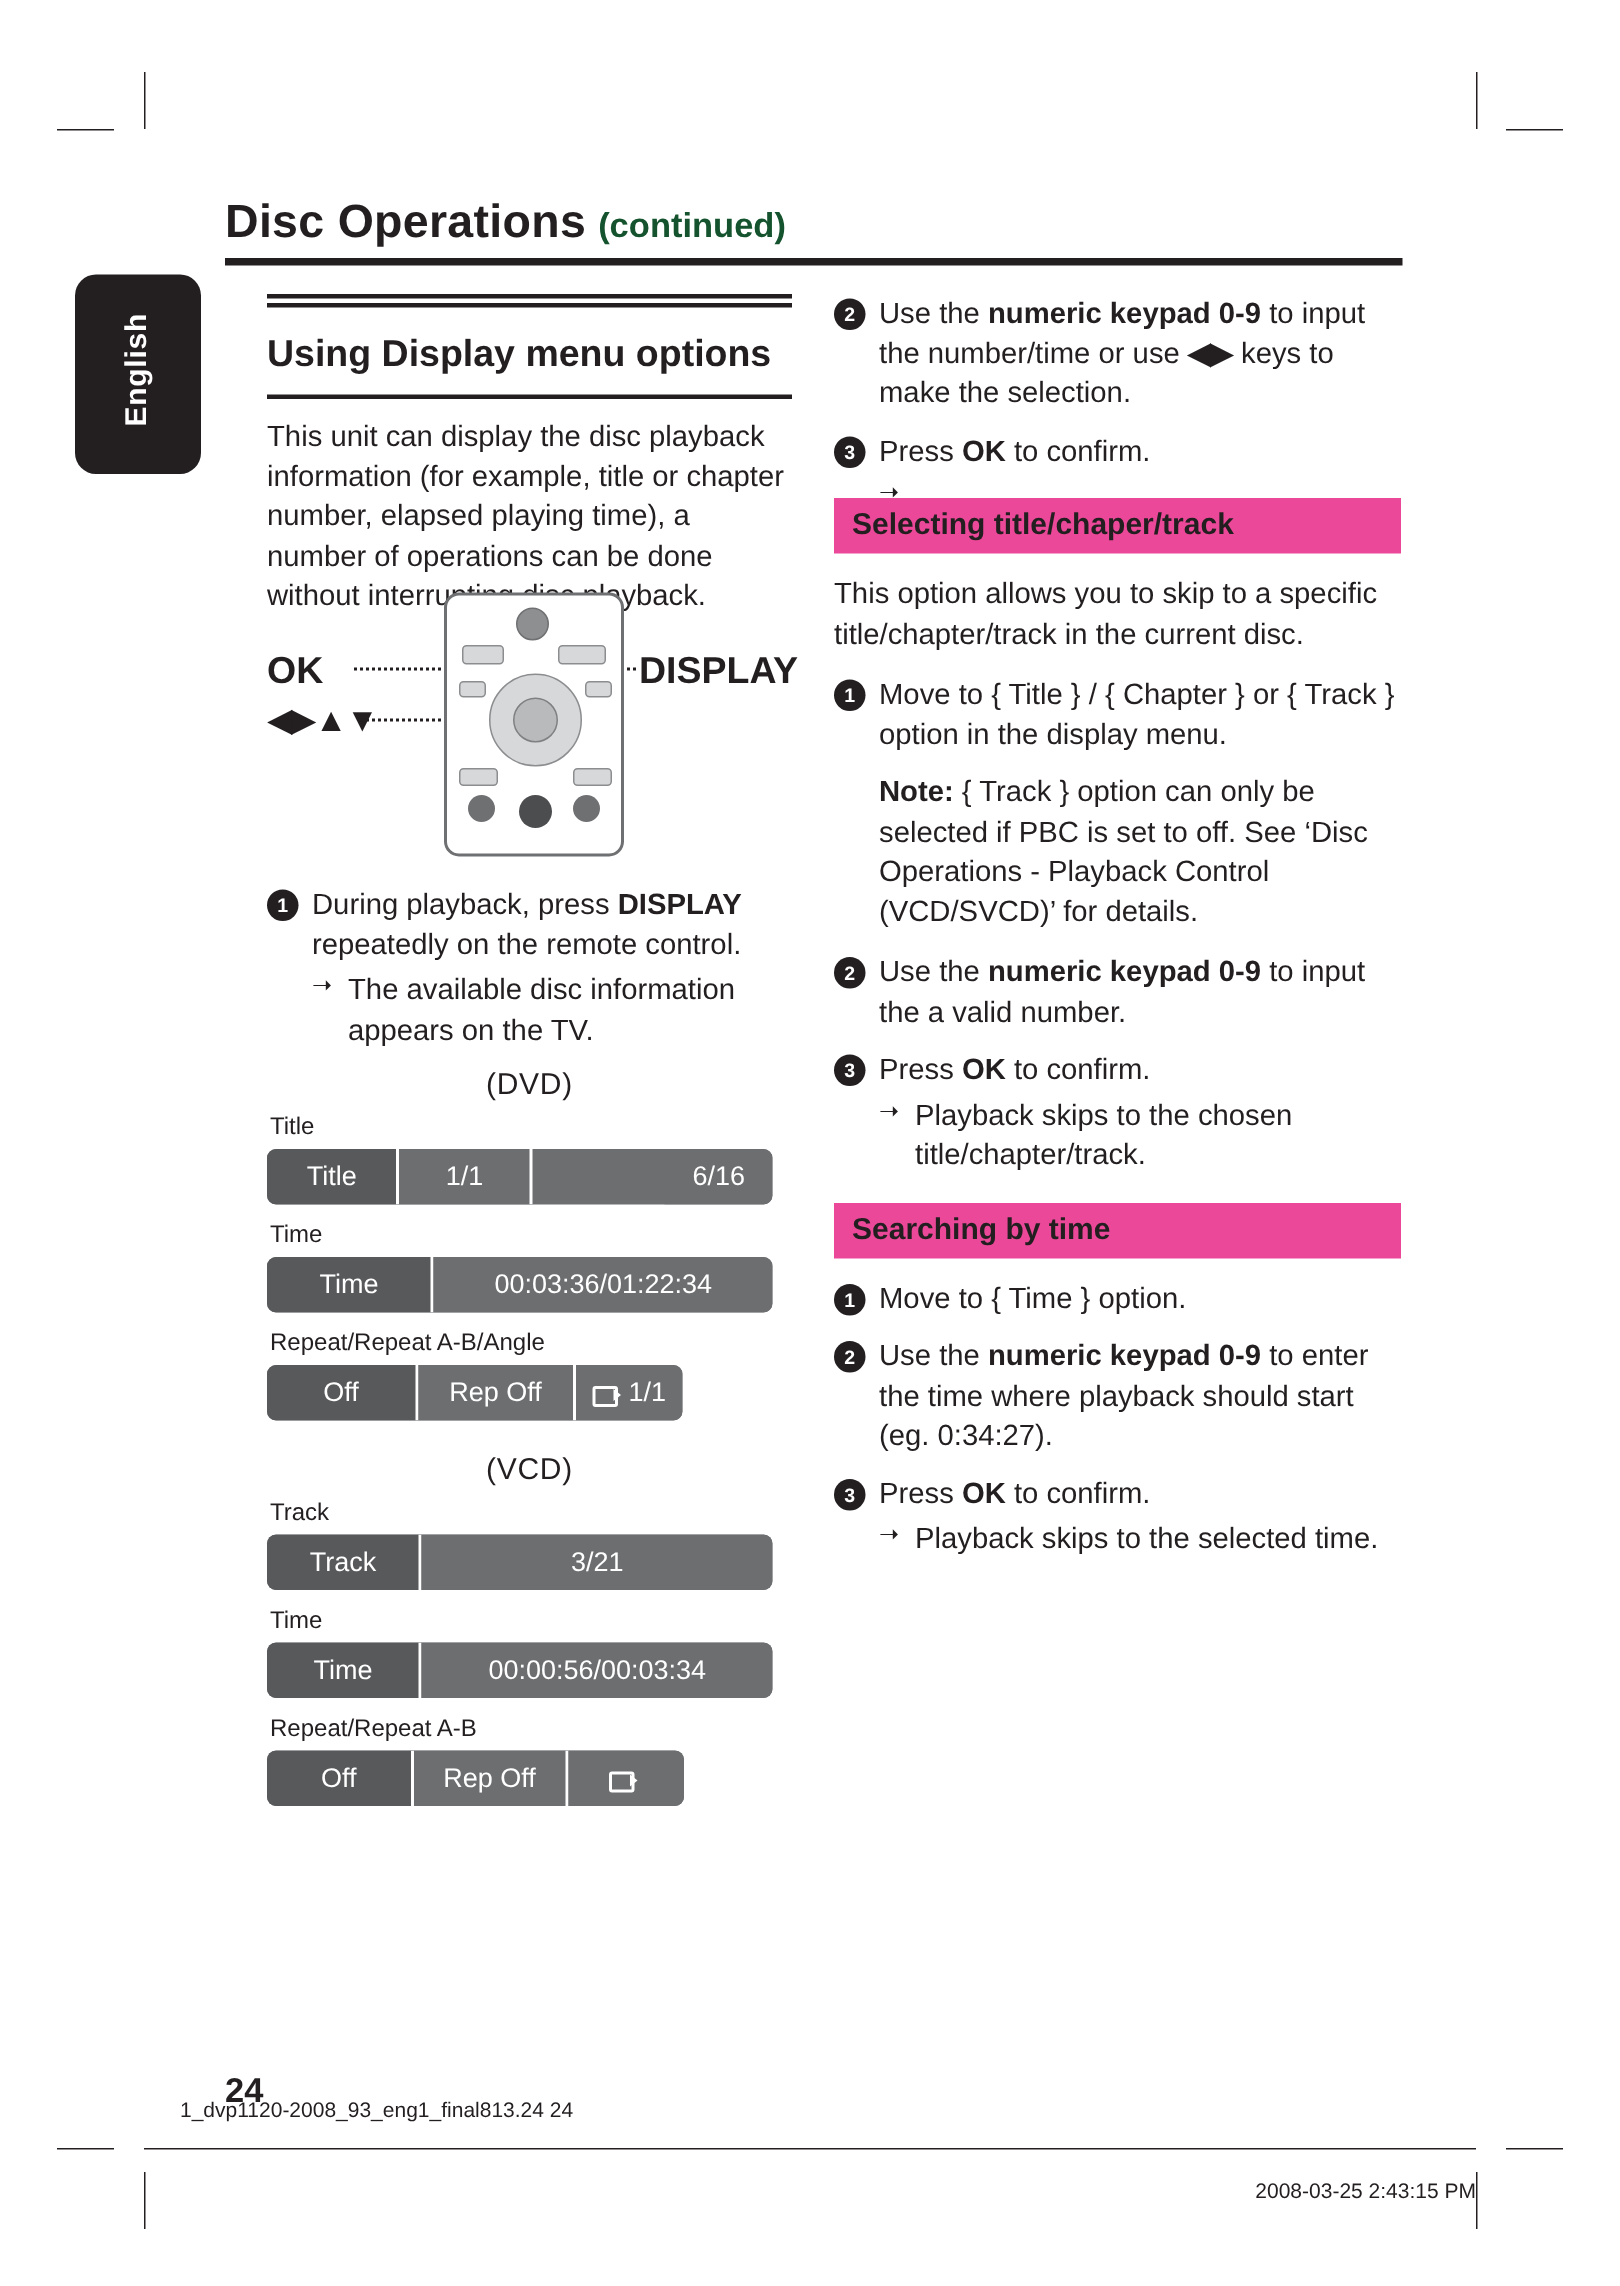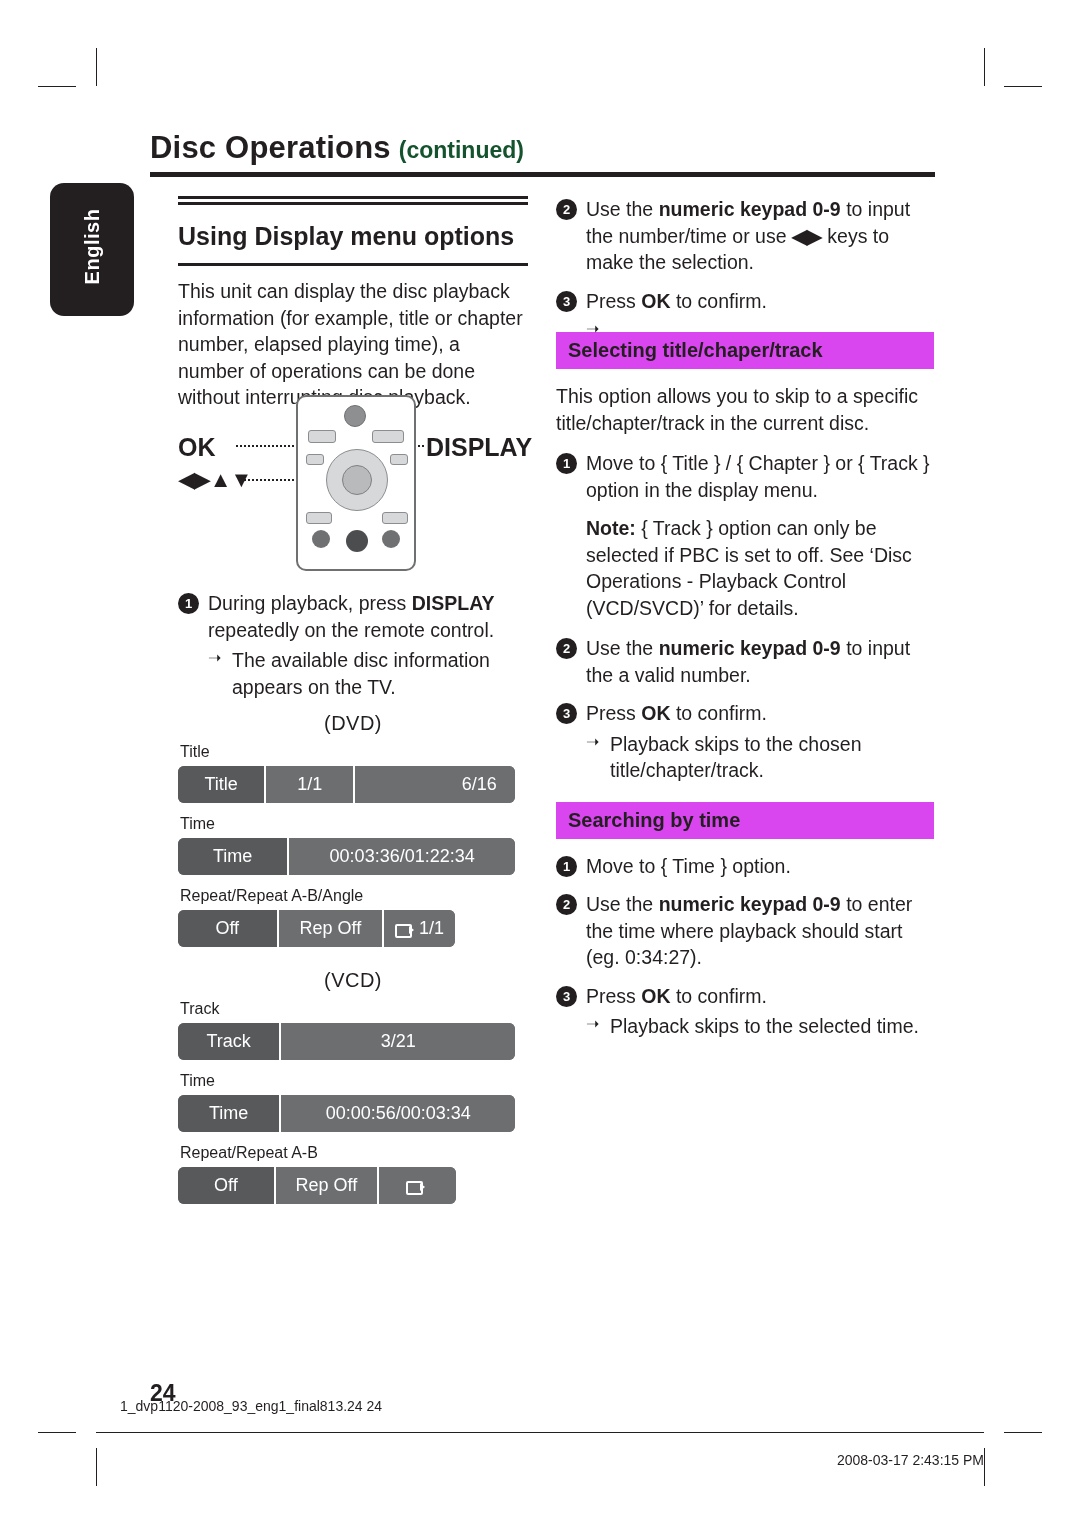--- a/index.html
+++ b/index.html
@@ -67,21 +67,21 @@
   .step .num{
     position:absolute;left:0;top:3px;width:21px;height:21px;border-radius:50%;
     background:#231f20;color:#fff;font-size:13px;font-weight:bold;
     text-align:center;line-height:21px;
   }
   .arrowline{position:relative;padding-left:24px;font-size:19.5px;line-height:1.36;margin:2px 0 0 0;}
   .arrowline .ar{position:absolute;left:0;top:0px;font-size:16px;}
 
   
   .greyhead{
-    background:#d946ef;color:#231f20;font-size:20px;font-weight:bold;
+    background:#ec4899;color:#231f20;font-size:20px;font-weight:bold;
     padding:7px 10px 7px 12px;margin:18px 0 14px 0;
   }
 
   
   .remote-wrap{position:absolute;left:178px;top:395px;width:350px;height:190px;}
   .remote{
     position:absolute;left:118px;top:0px;width:116px;height:172px;
     background:#ffffff;border:2px solid #6f7072;border-radius:10px;
   }
   .rbtn{position:absolute;background:#d7d8da;border:1px solid #8b8d8f;border-radius:3px;}
@@ -320,15 +320,15 @@
         <span class="ar">➝</span>
         <span>Playback skips to the selected time.</span>
       </div>
     </div>
 
   </div>
 
   <div class="pagenum">24</div>
   <div class="footrule"></div>
   <div class="footer-left">1_dvp1120-2008_93_eng1_final813.24   24</div>
-  <div class="footer-right">2008-03-17   2:43:15 PM</div>
+  <div class="footer-right">2008-03-25   2:43:15 PM</div>
 
 </div>
 
 </body></html>

